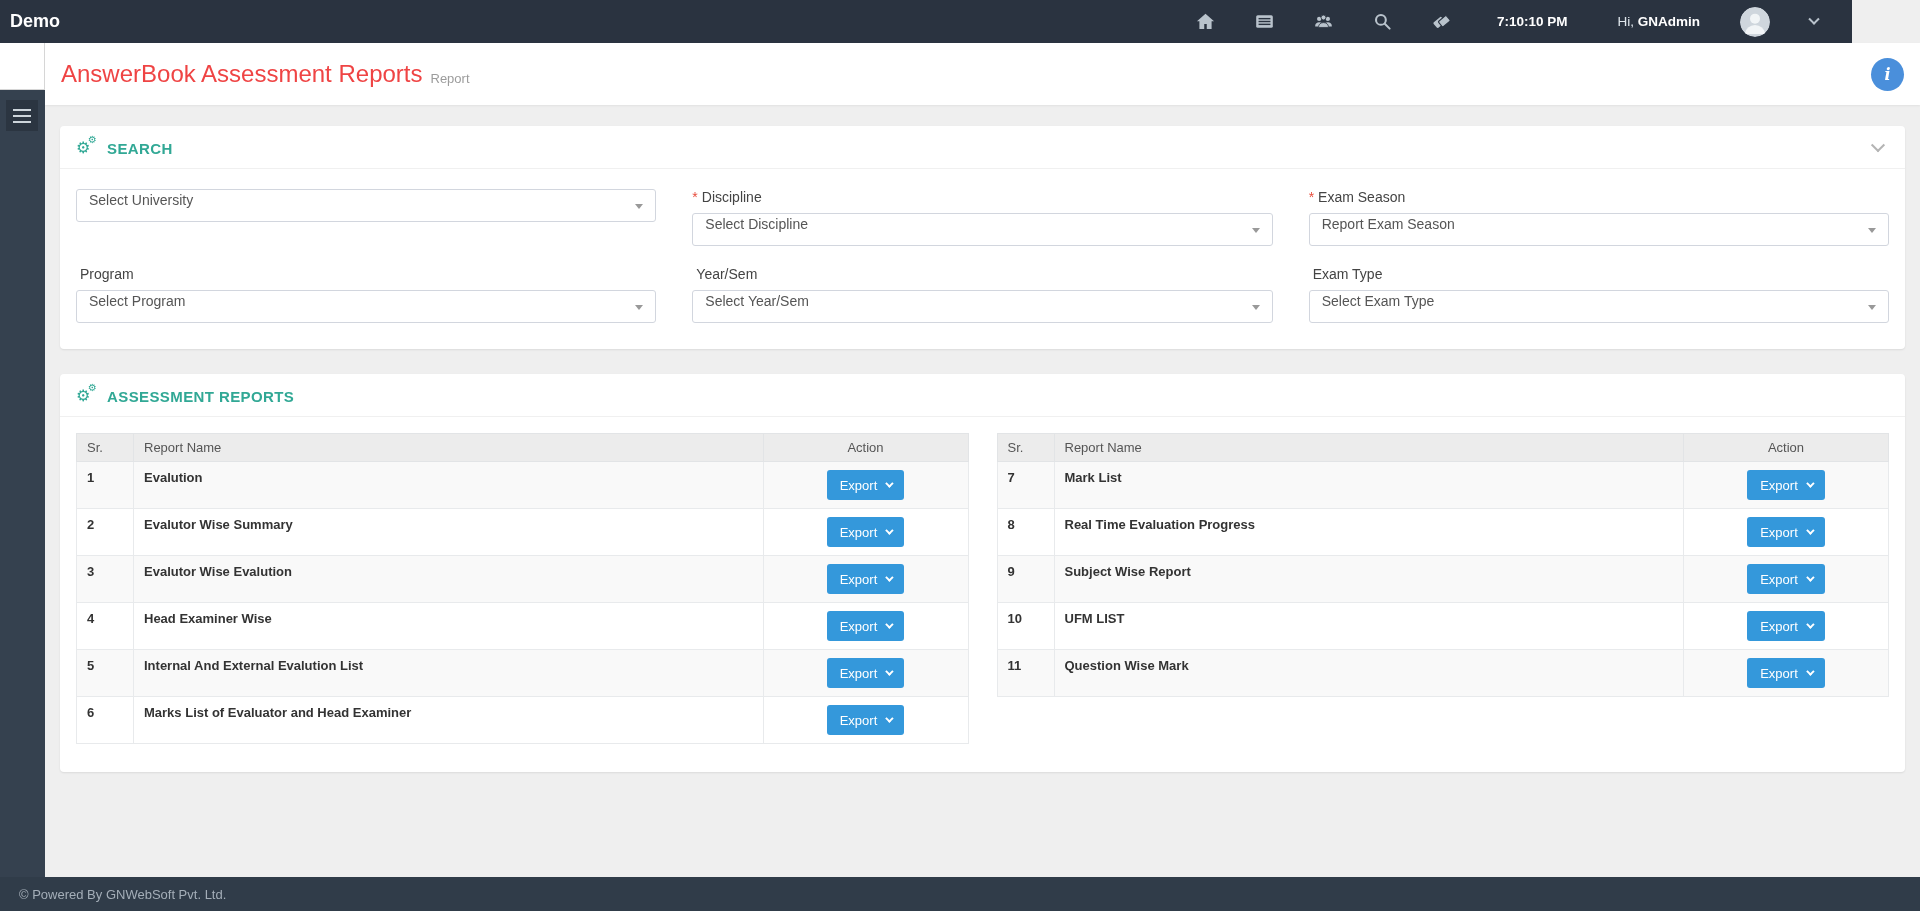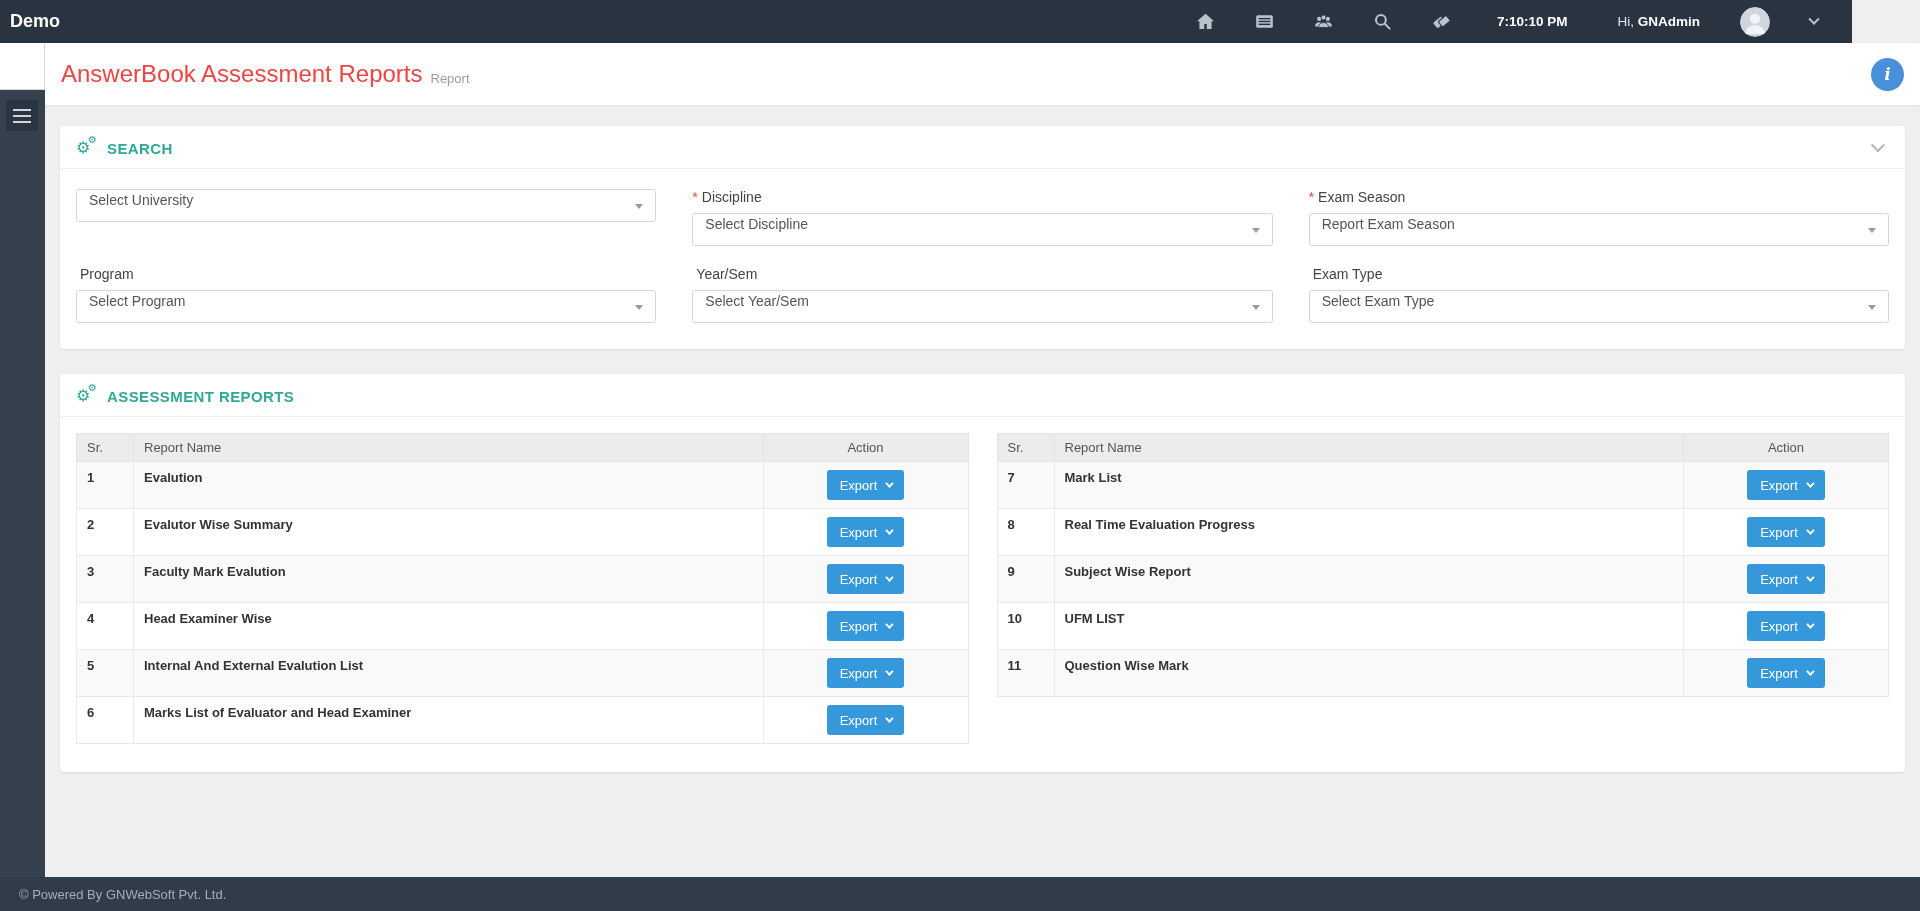--- a/index.html
+++ b/index.html
@@ -252,21 +252,21 @@
     <td class="td-action">
       <button class="export-btn">
         <span class="export-label">Export</span>
                   <span class="caret"></span>
       </button>
     </td>
   </tr>
 
   <tr>
     <td class="td-sr">3</td>
-    <td class="td-name">Faculty Mark Evalution</td>
+    <td class="td-name">Evalutor Wise Evalution</td>
     <td class="td-action">
       <button class="export-btn">
         <span class="export-label">Export</span>
                   <span class="caret"></span>
       </button>
     </td>
   </tr>
 
   <tr>
     <td class="td-sr">4</td>

